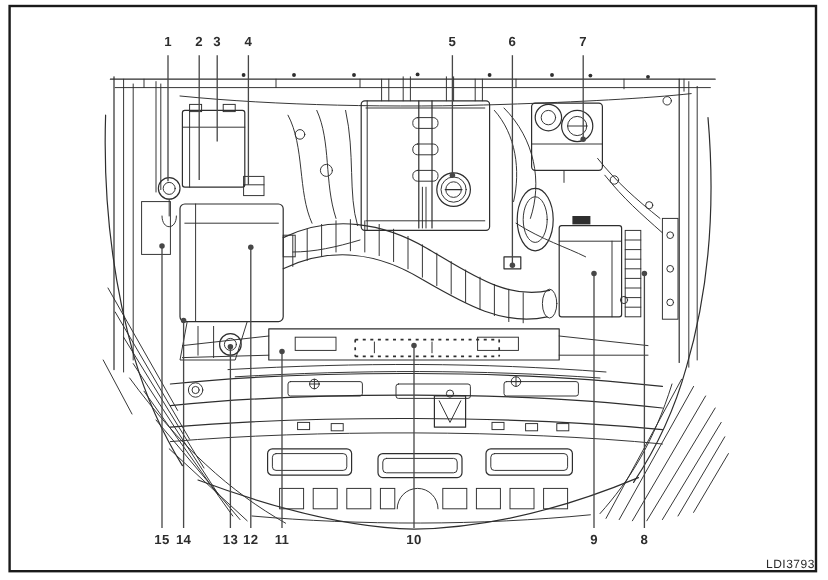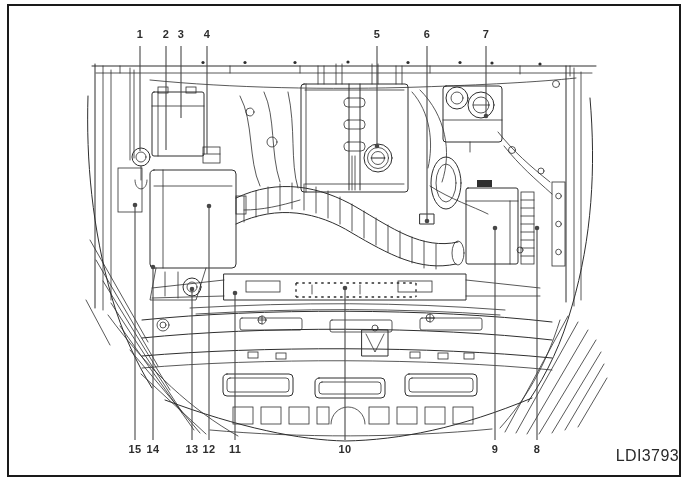--- a/index.html
+++ b/index.html
@@ -20,21 +20,21 @@
   .ln-thin{stroke:var(--linework);fill:none;stroke-width:.8;stroke-linecap:round;}
   .fillc{fill:var(--linework);stroke:none;}
   .dashed{stroke:var(--linework);fill:none;stroke-width:1.4;stroke-dasharray:2.5 3.8;}
   .leader{stroke:var(--leader-line);stroke-width:1.1;fill:none;}
   .leaderdot{fill:var(--leader-line);stroke:none;}
   .num{
     font-family:"Liberation Sans", sans-serif;font-size:11px;font-weight:700;
     fill:var(--number-text);text-anchor:middle;letter-spacing:.3px;
   }
   .figcode{
-    position:absolute;right:11px;bottom:18px;font-size:16px;letter-spacing:.4px;
+    position:absolute;right:11px;bottom:7px;font-size:10px;letter-spacing:.4px;
     color:var(--code-text);font-family:"Liberation Sans", sans-serif;
   }
 </style>
 </head>
 <body>
 
 <div class="stage">
   <div class="frame"></div>
 
   <svg class="art" width="690" height="483" viewBox="0 0 690 483">

